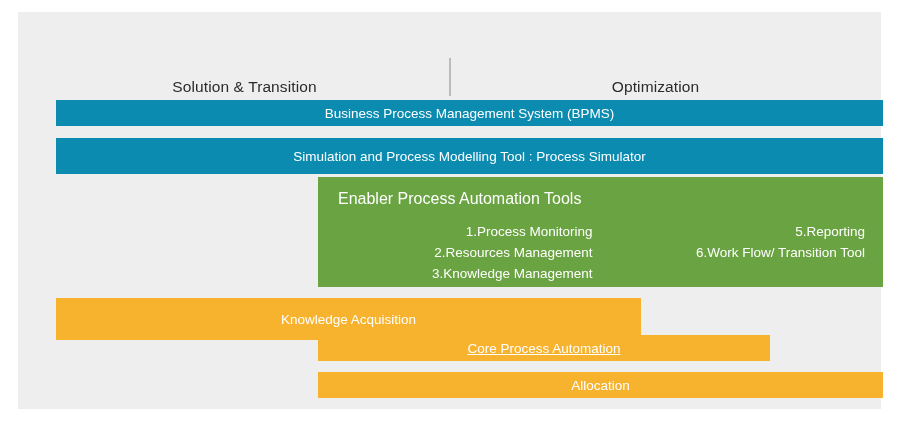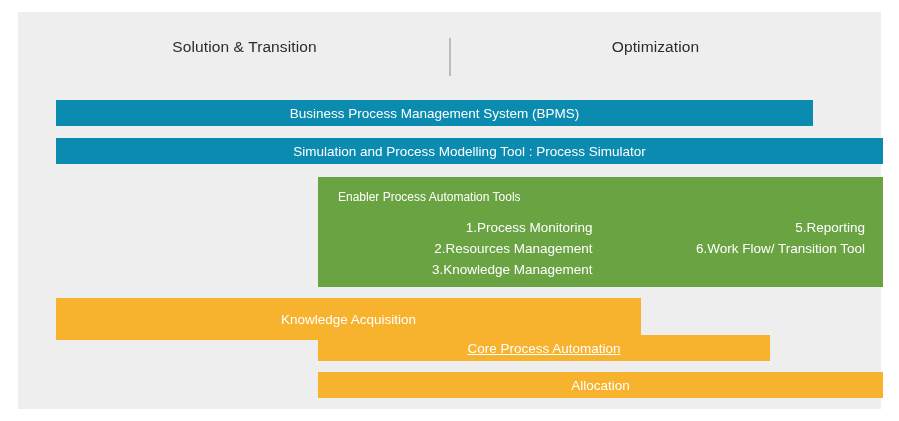--- a/index.html
+++ b/index.html
@@ -28,21 +28,21 @@
     background: #eeeeee;
   }
   
   .phases {
     position: absolute;
     left: 22px;
     top: 26px;
     width: 820px;
     height: 58px;
     display: flex;
-    align-items: flex-start;
+    align-items: flex-end;
   }
   .phase {
     flex: 1 1 0;
     text-align: center;
     font-size: 15.5px;
     color: #2b2b2b;
     letter-spacing: 0.1px;
   }
   .phase-divider {
     width: 1px;
@@ -58,43 +58,43 @@
     justify-content: center;
     color: #ffffff;
     font-size: 13.5px;
     box-sizing: border-box;
   }
   .bar.blue { background: #0b8bb0; }
   .bar.orange { background: #f7b22e; }
   .bar-bpms {
     left: 38px;
     top: 88px;
-    width: 757px;
+    width: 827px;
     height: 26px;
   }
   .bar-sim {
     left: 38px;
     top: 126px;
     width: 827px;
-    height: 26px;
+    height: 36px;
   }
   
   .enabler {
     position: absolute;
     left: 300px;
     top: 165px;
     width: 565px;
     height: 110px;
     background: #6aa341;
     box-sizing: border-box;
     padding: 13px 18px 10px 20px;
     color: #ffffff;
   }
   .enabler-title {
-    font-size: 12px;
+    font-size: 16px;
     margin-bottom: 13px;
   }
   .enabler-cols {
     display: flex;
     gap: 18px;
     text-align: right;
   }
   .enabler-col {
     flex: 1 1 0;
   }

